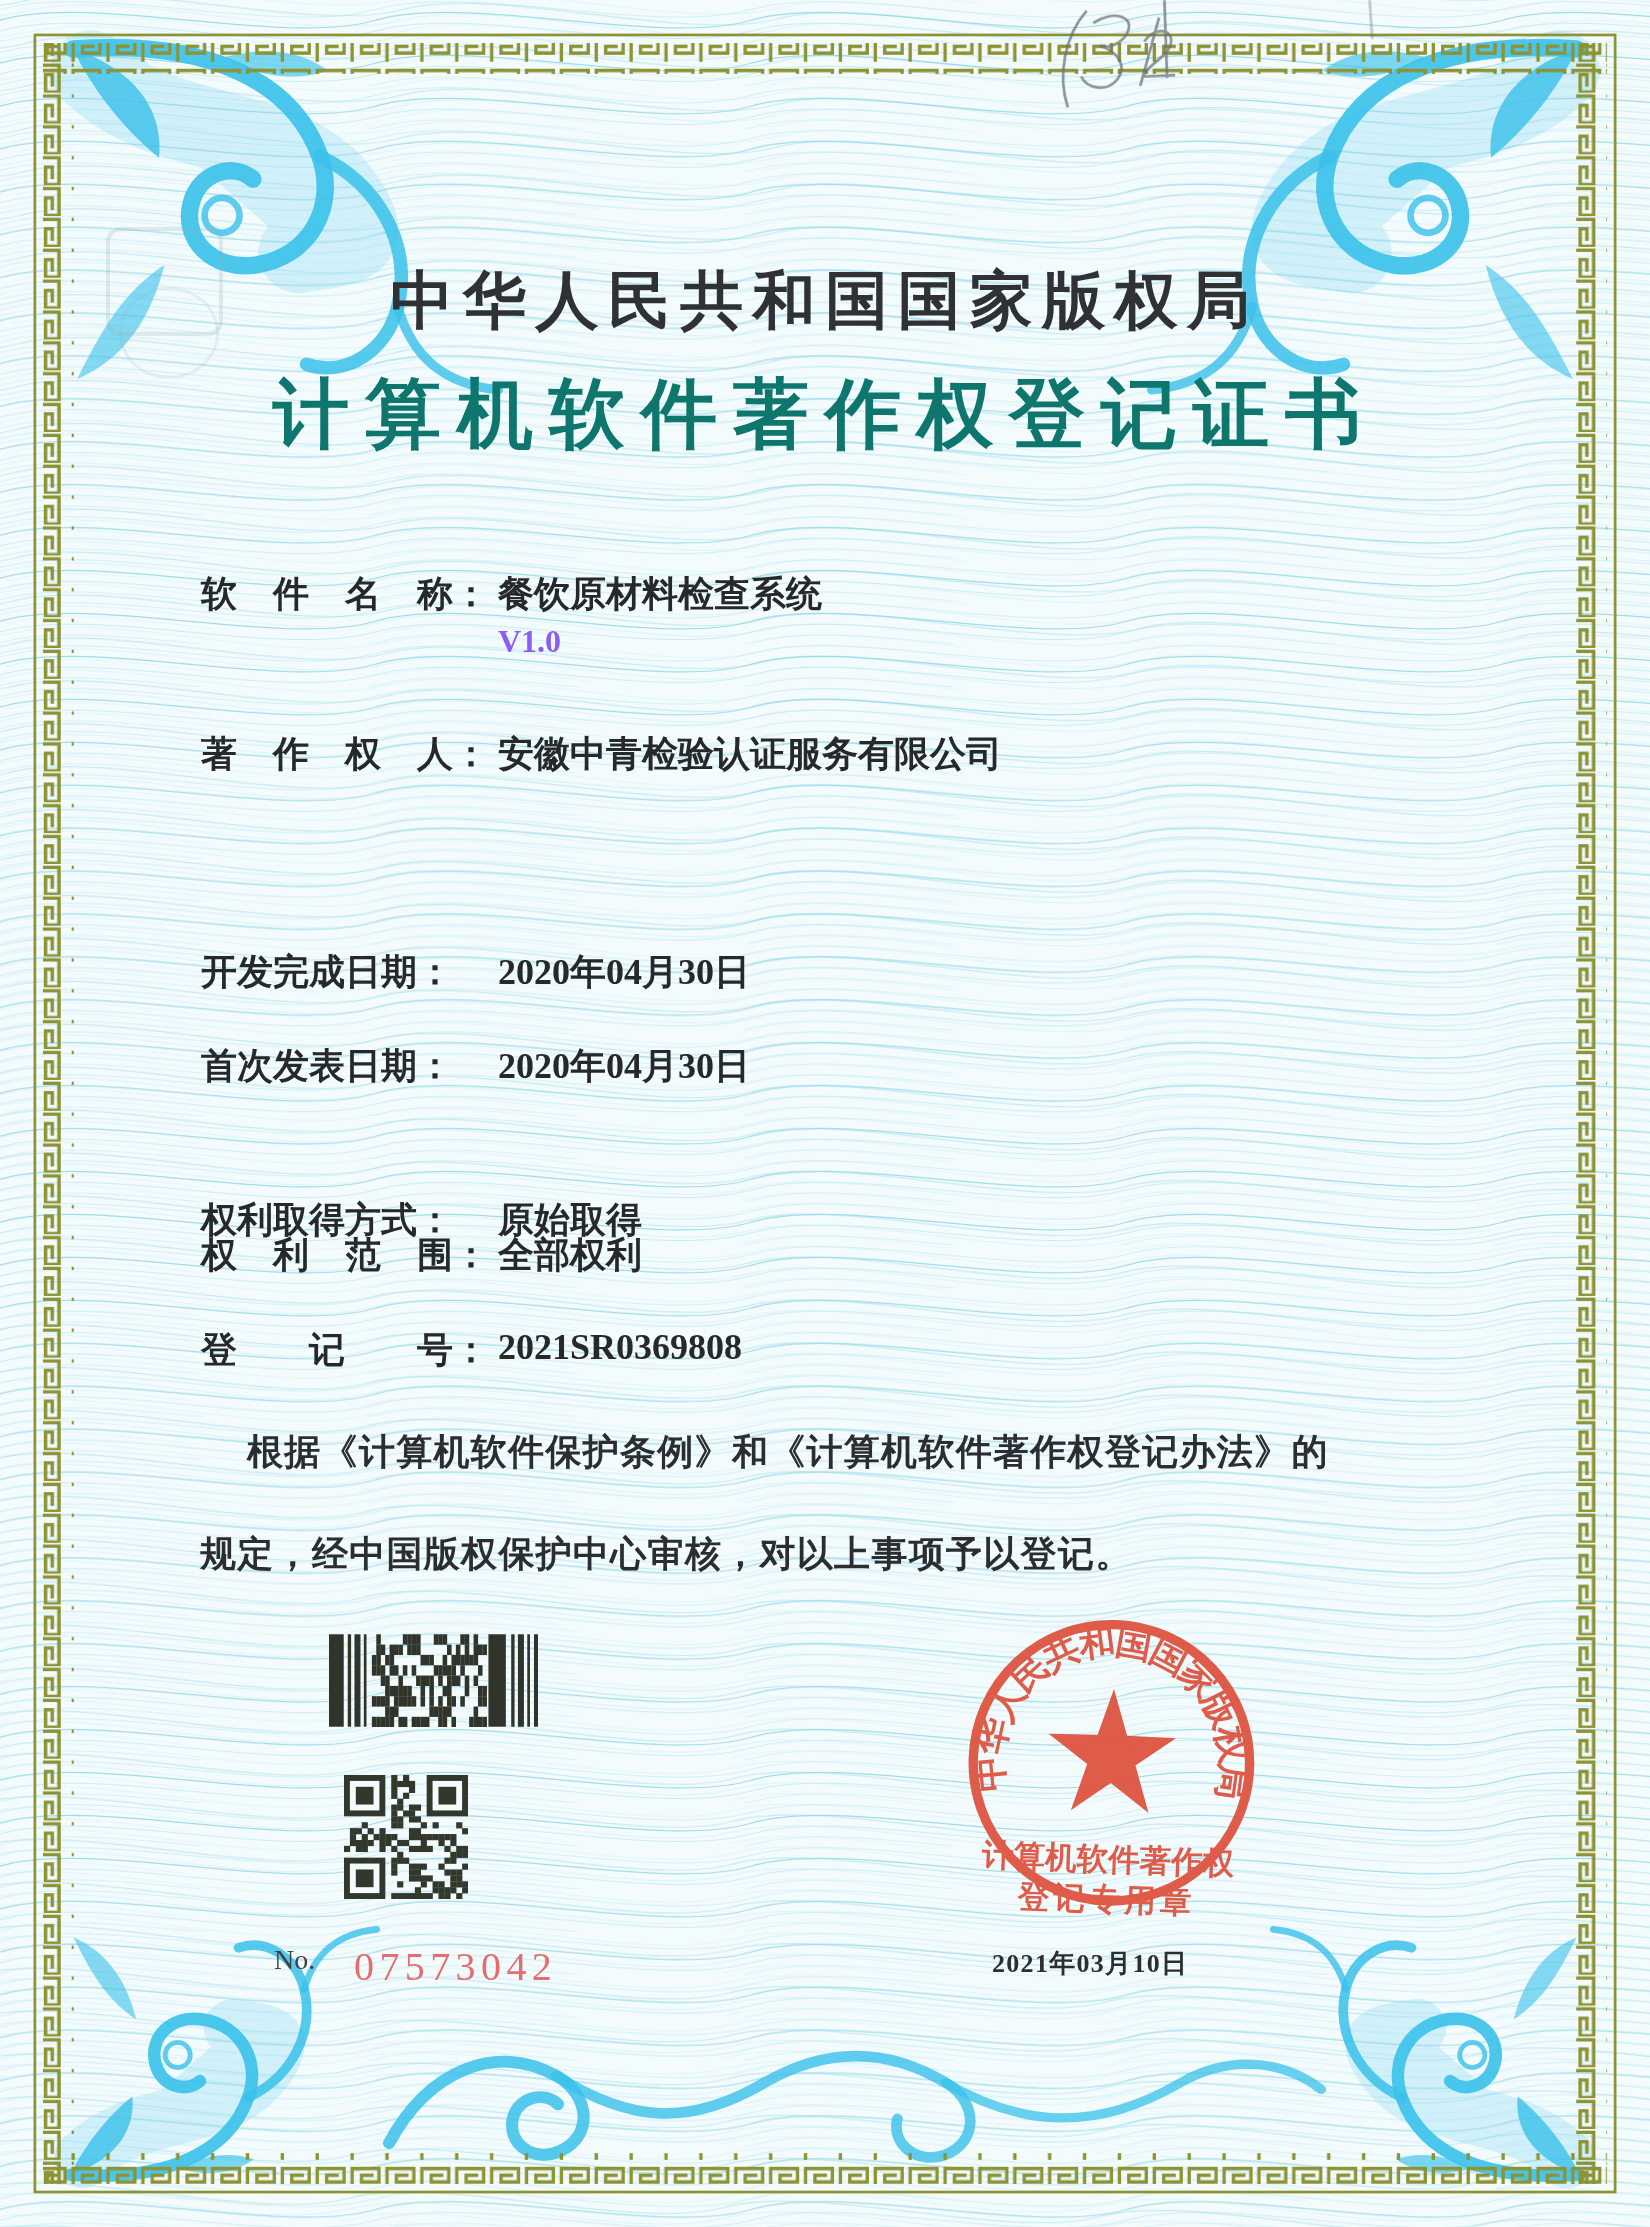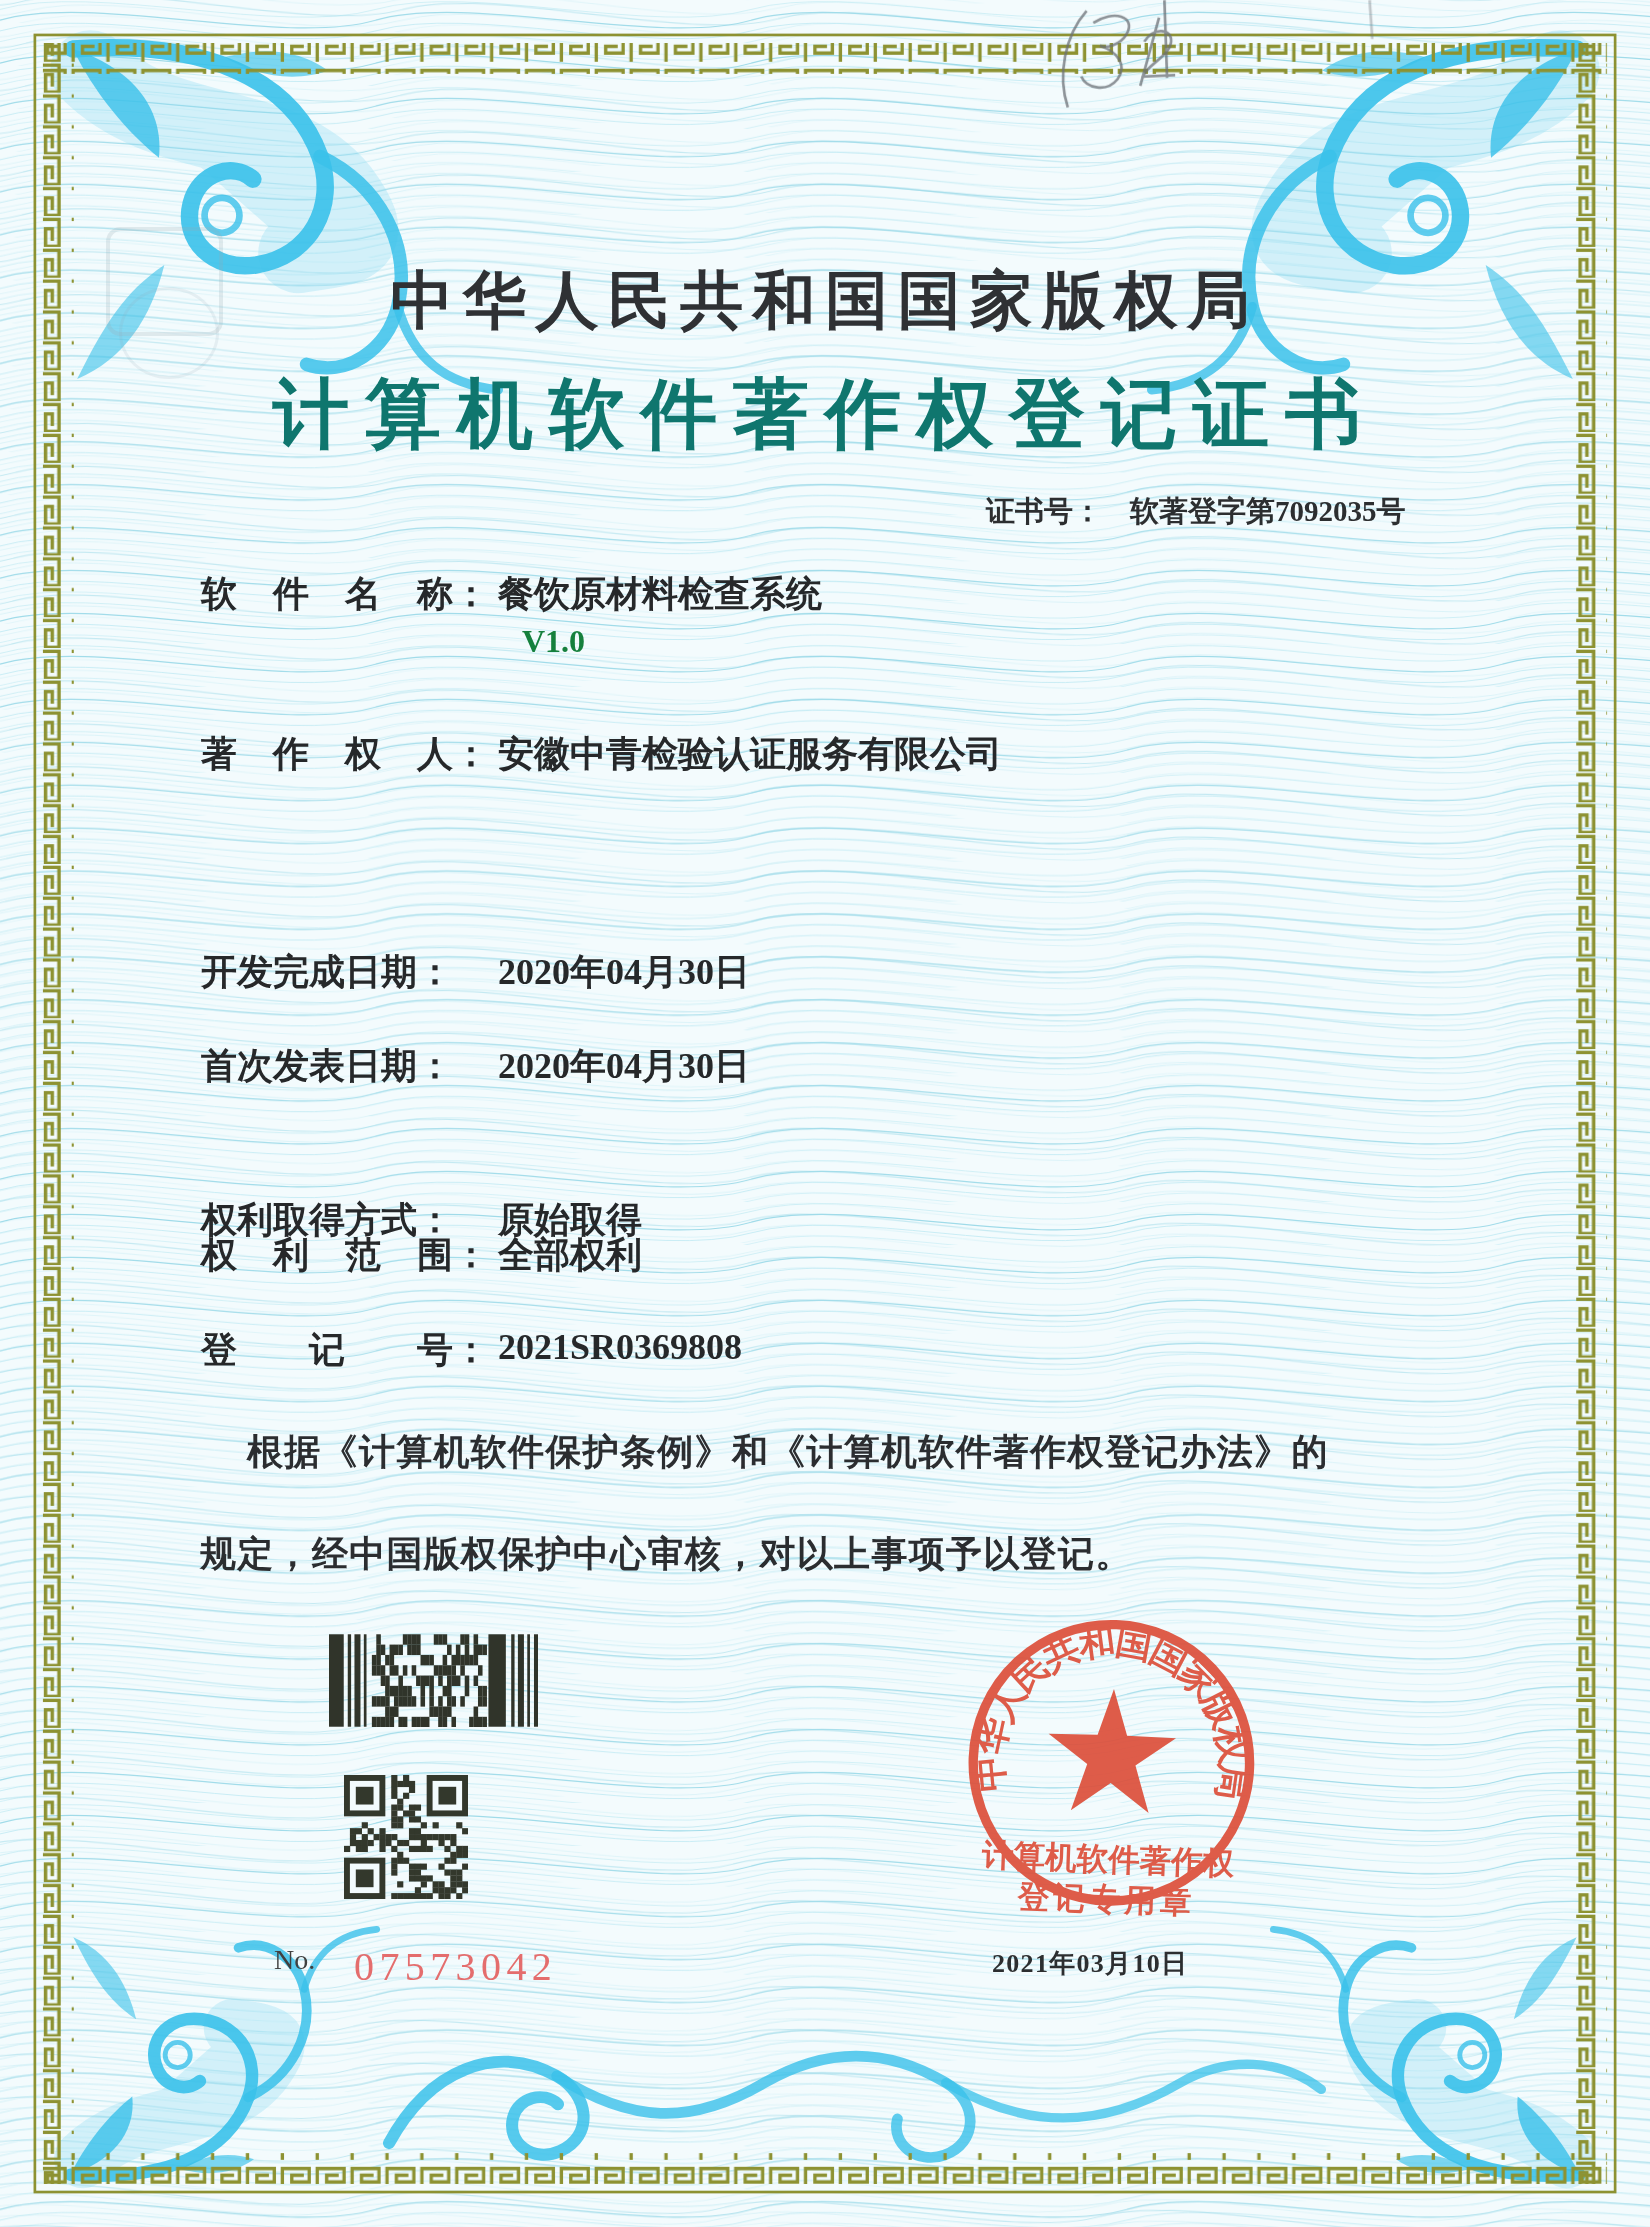--- a/index.html
+++ b/index.html
@@ -11,21 +11,21 @@
   svg.layer{position:absolute;left:0;top:0;}
   .title{left:0;top:258px;width:100%;text-align:center;font-size:63px;font-weight:700;
          letter-spacing:9.4px;color:#2f3134;}
   .subtitle{left:0;top:364px;width:100%;text-align:center;font-size:76px;font-weight:700;
          letter-spacing:16px;color:#0f766e;}
   .certline{left:986px;top:492px;font-size:29px;font-weight:600;color:#2c2e30;}
   .certline .v{margin-left:28px;}
   .frow{left:201px;font-size:36px;font-weight:700;color:#26282a;white-space:nowrap;}
   .frow .lab{display:inline-block;min-width:268px;}
   .frow .val{position:absolute;left:297px;white-space:nowrap;}
-  .v2{left:522px;font-size:32px;font-weight:700;color:#15803d;}
+  .v2{left:498px;font-size:32px;font-weight:700;color:#8b5cf6;}
   .para{font-size:36px;font-weight:600;color:#2b2d30;letter-spacing:1.3px;white-space:nowrap;}
   .serial-prefix{left:274px;top:1944px;font-size:28px;color:#404040;}
   .serial-num{left:354px;top:1943px;font-size:40px;color:#e46d6d;letter-spacing:5.4px;font-weight:400;}
   .bdate{left:992px;top:1946px;font-size:26px;font-weight:600;color:#2c2e30;letter-spacing:1.3px;}
   .emboss1{left:106px;top:227px;width:109px;height:101px;border:4px solid rgba(150,168,178,.22);
            border-radius:14.8px;}
   .emboss2{left:119px;top:287px;width:94px;height:86px;border:3.4px solid rgba(150,168,178,.15);
            border-radius:50%;}
 </style>
 </head>
@@ -98,23 +98,20 @@
       <path d="M1736,0 L1740,116"></path>
       <path d="M2042,0 L2046,58" opacity="0.5"></path>
     </g>
   </svg>
 
   <div class="abs emboss1"></div>
   <div class="abs emboss2"></div>
 
   <div class="abs title">中华人民共和国国家版权局</div>
   <div class="abs subtitle">计算机软件著作权登记证书</div>
-  <div class="abs certline">
-    <span>证书号：</span><span class="v">软著登字第7092035号</span>
-  </div>
 
   <div class="abs frow" style="top:570px">
     <span class="lab">软　件　名　称：</span>
     <span class="val">餐饮原材料检查系统</span>
   </div>
   <div class="abs v2" style="top:623px">V1.0</div>
 
   <div class="abs frow" style="top:730px">
     <span class="lab">著　作　权　人：</span>
     <span class="val">安徽中青检验认证服务有限公司</span>

